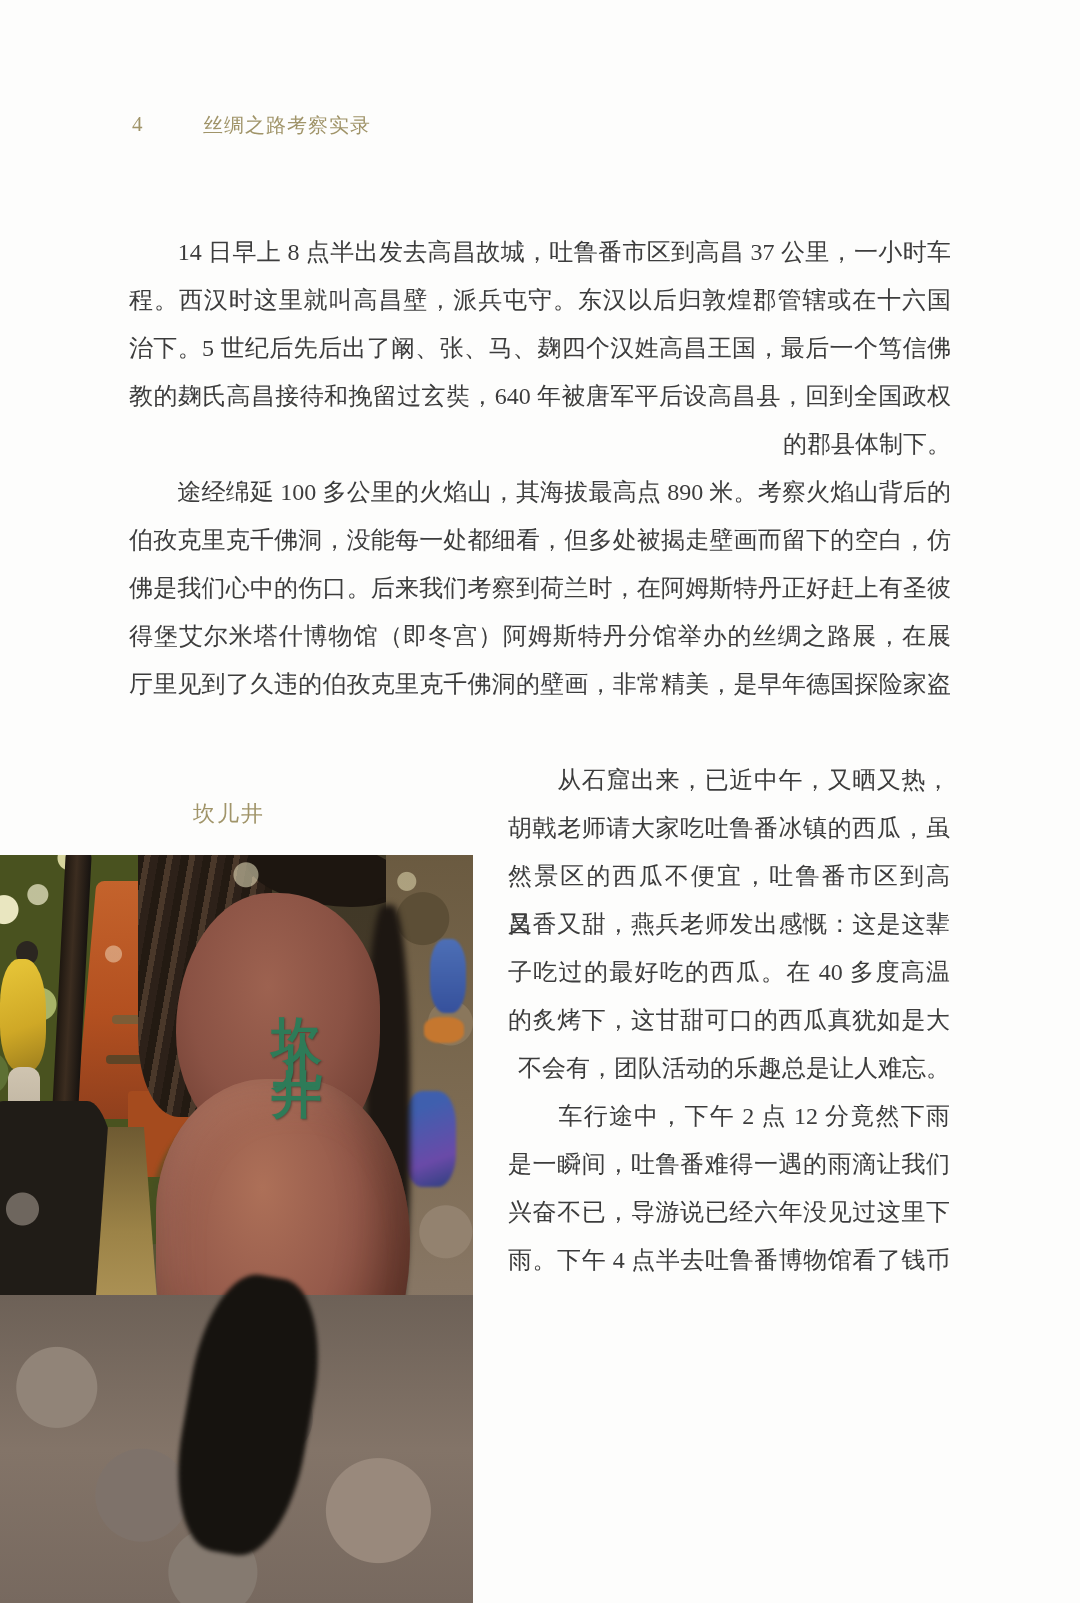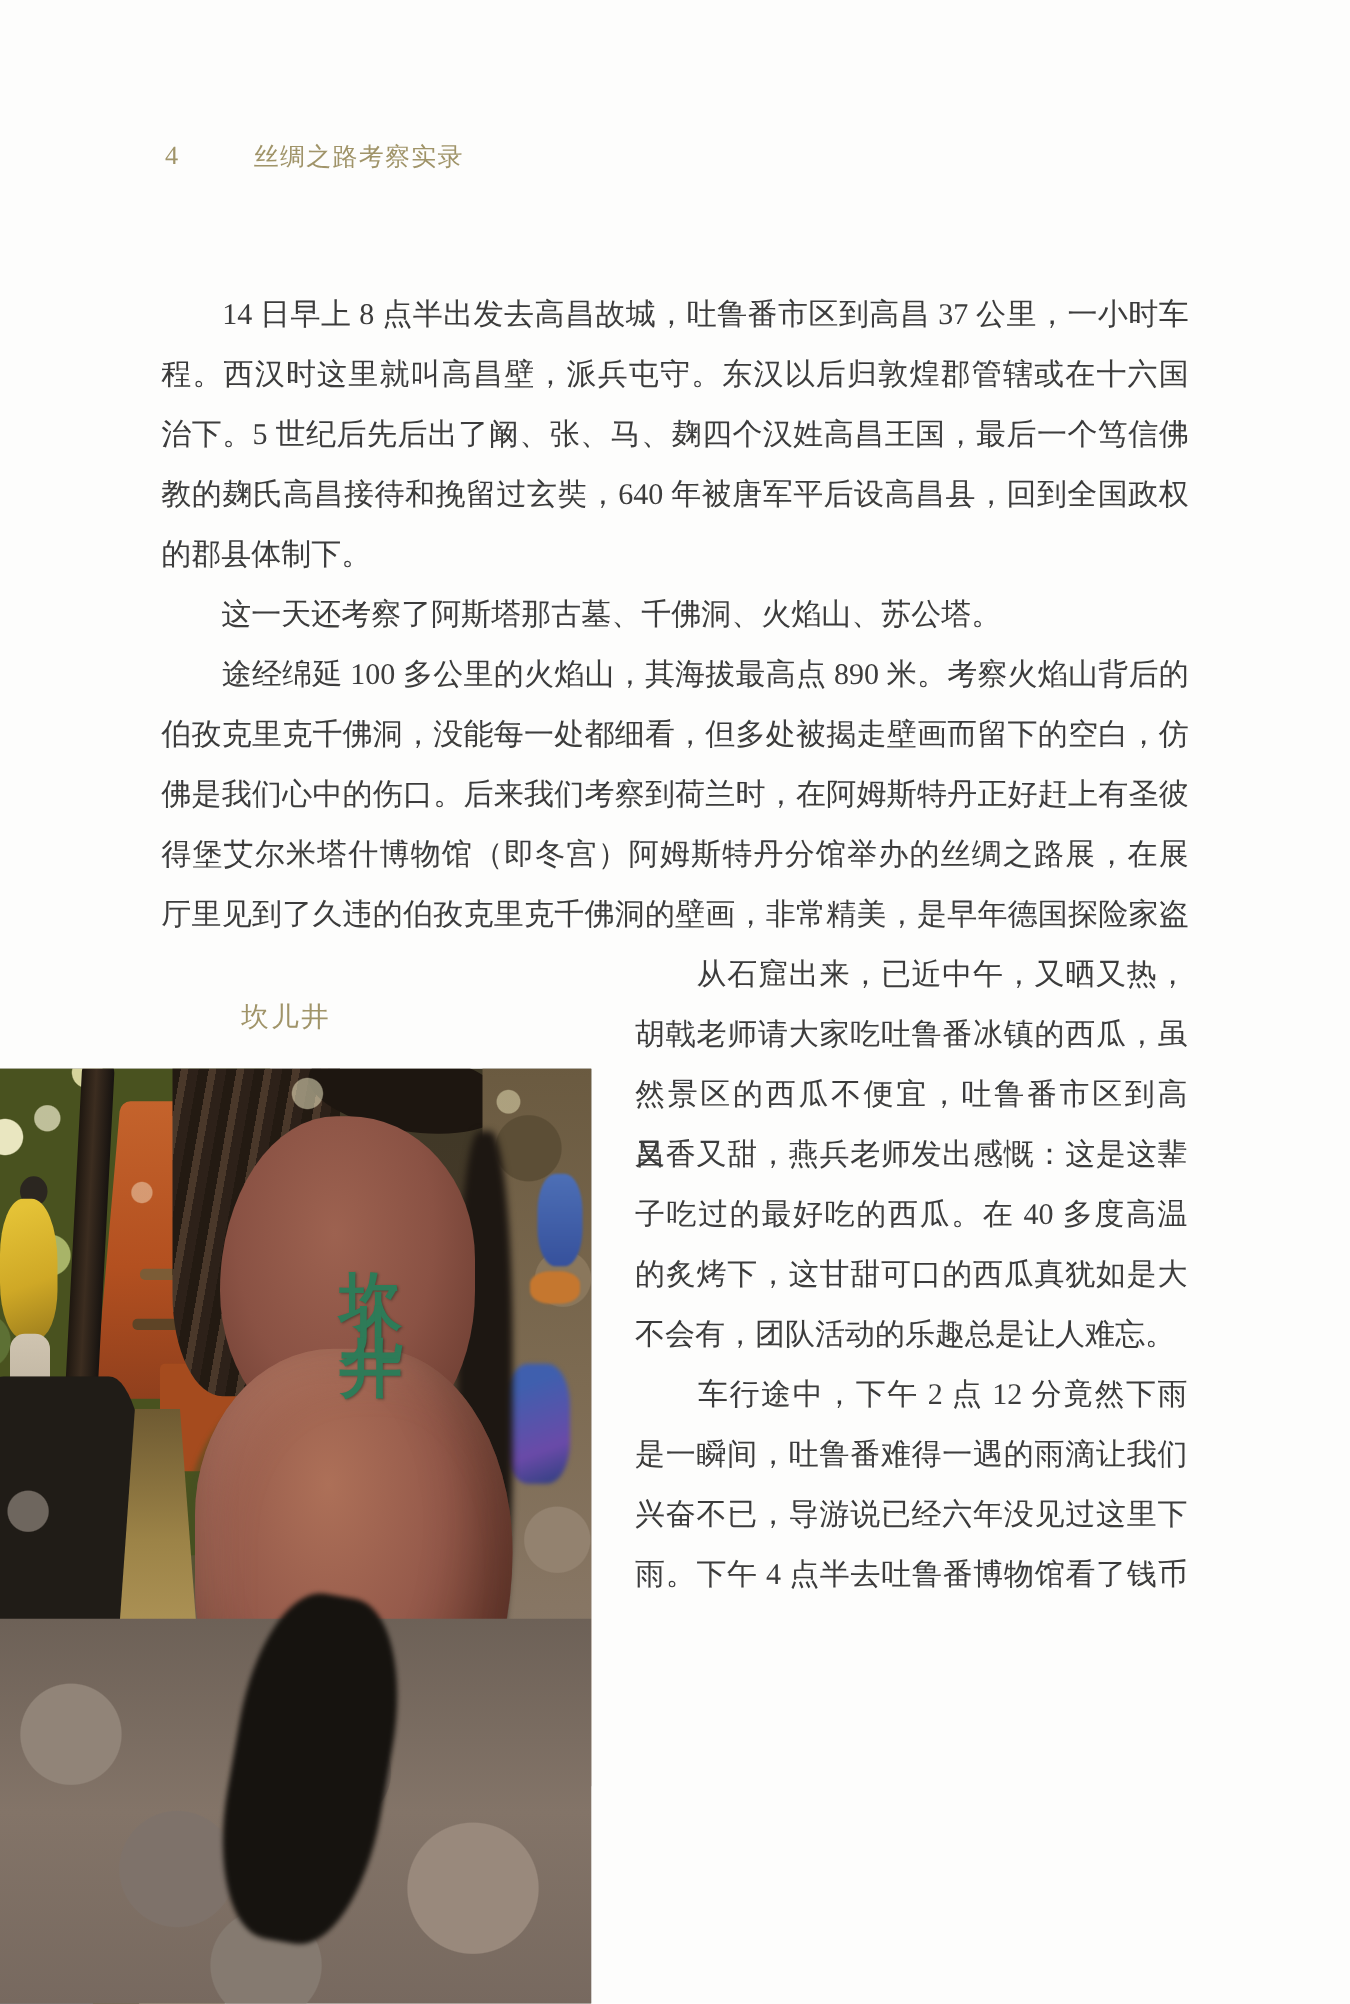--- a/index.html
+++ b/index.html
@@ -16,21 +16,21 @@
     overflow:hidden;
   }
   
   .pagenum{position:absolute;left:132px;top:112px;font-size:21px;color:var(--accent);}
   .booktitle{position:absolute;left:203px;top:112px;font-size:20px;letter-spacing:1px;color:var(--accent);text-align:right;}
   
   .full{position:absolute;left:129px;top:228px;width:822px;}
   .rightcol{position:absolute;left:508px;top:756px;width:442px;}
   .ln{height:48px;line-height:48px;font-size:24px;color:var(--ink);}
   .ln.j{text-align:justify;text-align-last:justify;}
-  .ln.l{text-align:left;white-space:nowrap;}
+  .ln.l{text-align:right;white-space:nowrap;}
   
   .caption{position:absolute;left:193px;top:799px;font-size:22px;letter-spacing:2px;color:var(--accent);}
   
   .photo{position:absolute;left:0;top:855px;width:473px;height:748px;overflow:hidden;
          background:linear-gradient(180deg,#3e3826 0%,#49392a 28%,#6e5a48 55%,#7d7065 78%,#6f635a 100%);}
   .photo *{position:absolute;}
   .ph-foliage{left:-50px;top:-40px;width:300px;height:430px;border-radius:35%;
     background:
      radial-gradient(circle at 18% 22%,#e9e6c0 0 14px,rgba(0,0,0,0) 15px),
      radial-gradient(circle at 40% 10%,#d6d49c 0 12px,rgba(0,0,0,0) 13px),
@@ -120,21 +120,20 @@
 
   <div class="pagenum">4</div>
   <div class="booktitle">丝绸之路考察实录</div>
 
   <div class="full">
     <div class="ln j">　　14 日早上 8 点半出发去高昌故城，吐鲁番市区到高昌 37 公里，一小时车</div>
     <div class="ln j">程。西汉时这里就叫高昌壁，派兵屯守。东汉以后归敦煌郡管辖或在十六国</div>
     <div class="ln j">治下。5 世纪后先后出了阚、张、马、麹四个汉姓高昌王国，最后一个笃信佛</div>
     <div class="ln j">教的麹氏高昌接待和挽留过玄奘，640 年被唐军平后设高昌县，回到全国政权</div>
     <div class="ln l">的郡县体制下。</div>
-    <div class="ln l">　　这一天还考察了阿斯塔那古墓、千佛洞、火焰山、苏公塔。</div>
     <div class="ln j">　　途经绵延 100 多公里的火焰山，其海拔最高点 890 米。考察火焰山背后的</div>
     <div class="ln j">伯孜克里克千佛洞，没能每一处都细看，但多处被揭走壁画而留下的空白，仿</div>
     <div class="ln j">佛是我们心中的伤口。后来我们考察到荷兰时，在阿姆斯特丹正好赶上有圣彼</div>
     <div class="ln j">得堡艾尔米塔什博物馆（即冬宫）阿姆斯特丹分馆举办的丝绸之路展，在展</div>
     <div class="ln j">厅里见到了久违的伯孜克里克千佛洞的壁画，非常精美，是早年德国探险家盗</div>
   </div>
 
   <div class="rightcol">
     <div class="ln j">　　从石窟出来，已近中午，又晒又热，</div>
     <div class="ln j">胡戟老师请大家吃吐鲁番冰镇的西瓜，虽</div>

